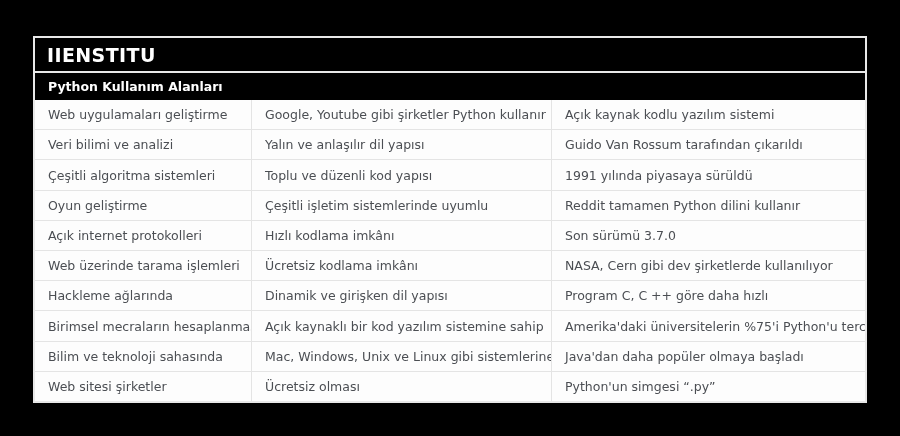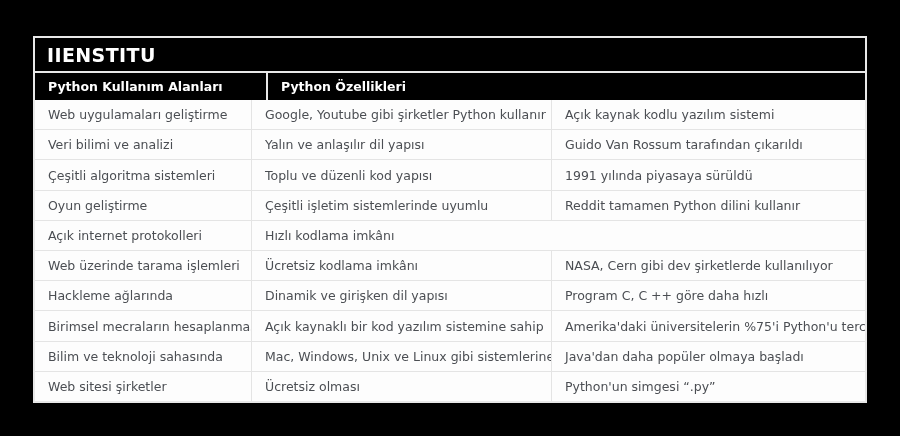--- a/index.html
+++ b/index.html
@@ -94,21 +94,20 @@
 
 <div class="canvas">
   <div class="table-card">
 
     <div class="title-bar">
       <span class="brand">IIENSTITU</span>
     </div>
 
     <div class="head-row">
       <div class="hcell">Python Kullanım Alanları</div>
-      <div class="hcell">Python Özellikleri</div>
     </div>
 
     <div class="tbody" id="tbody">
   <div class="trow">
     <div class="tcell">Web uygulamaları geliştirme</div>
     <div class="tcell">Google, Youtube gibi şirketler Python kullanır</div>
     <div class="tcell">Açık kaynak kodlu yazılım sistemi</div>
   </div>
 
   <div class="trow">
@@ -125,20 +124,21 @@
 
   <div class="trow">
     <div class="tcell">Oyun geliştirme</div>
     <div class="tcell">Çeşitli işletim sistemlerinde uyumlu</div>
     <div class="tcell">Reddit tamamen Python dilini kullanır</div>
   </div>
 
   <div class="trow">
     <div class="tcell">Açık internet protokolleri</div>
     <div class="tcell">Hızlı kodlama imkânı</div>
+    <div class="tcell">Son sürümü 3.7.0</div>
   </div>
 
   <div class="trow">
     <div class="tcell">Web üzerinde tarama işlemleri</div>
     <div class="tcell">Ücretsiz kodlama imkânı</div>
     <div class="tcell">NASA, Cern gibi dev şirketlerde kullanılıyor</div>
   </div>
 
   <div class="trow">
     <div class="tcell">Hackleme ağlarında</div>

